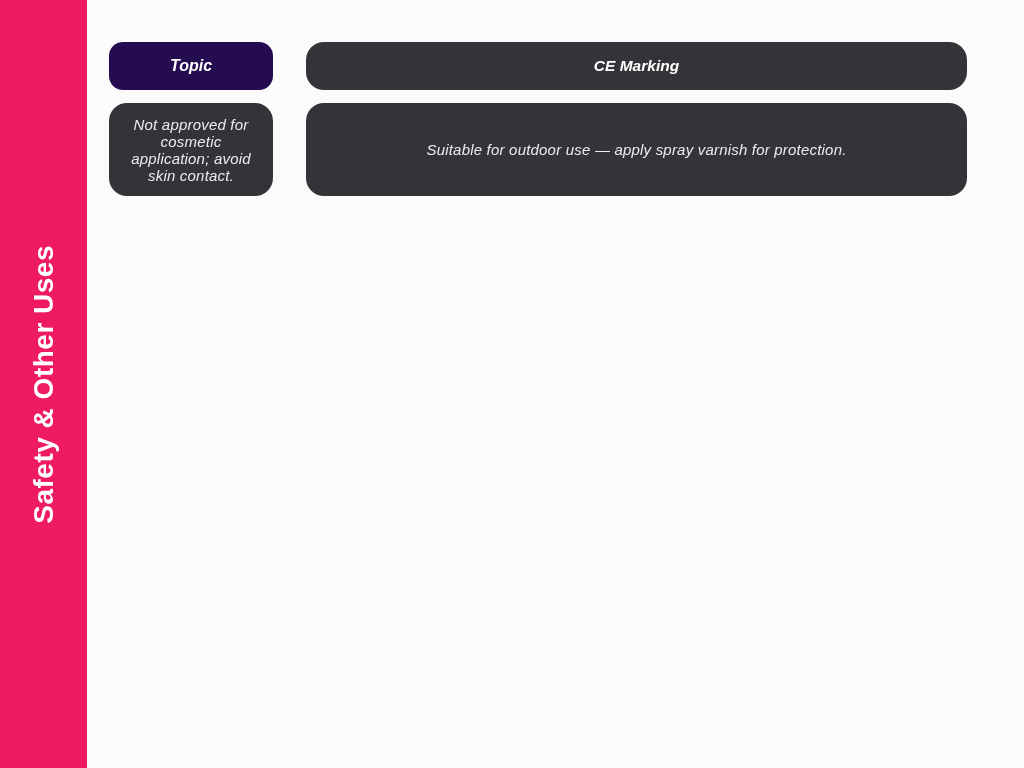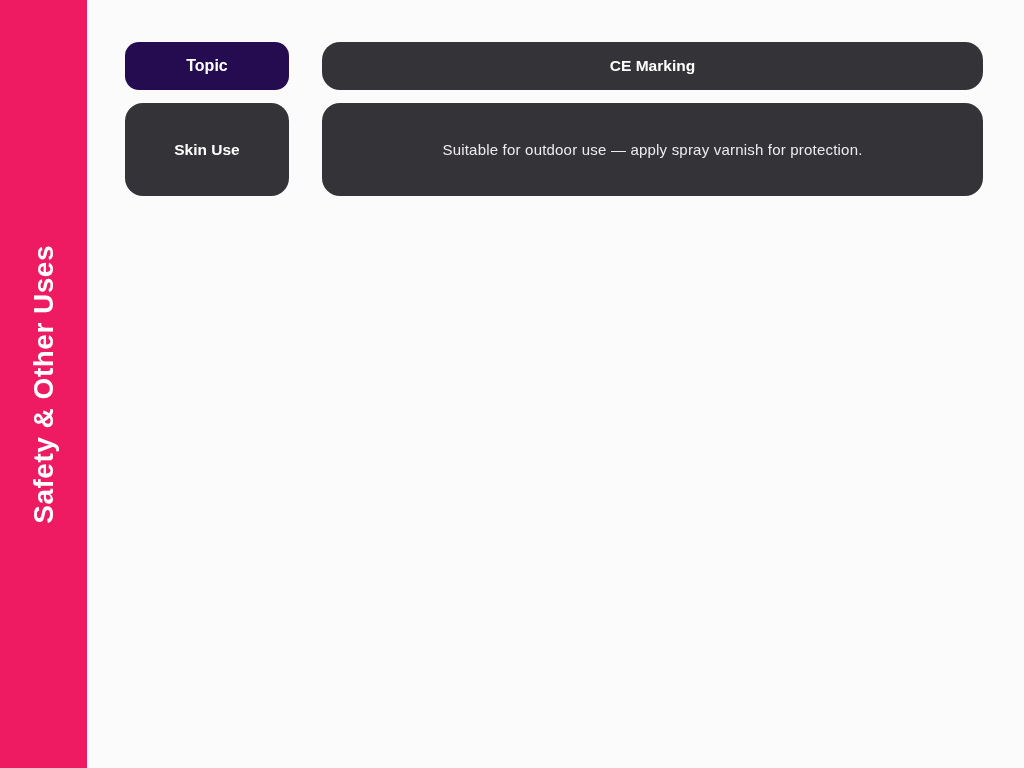--- a/index.html
+++ b/index.html
@@ -27,26 +27,27 @@
     color: #FFFFFF;
     font-size: 28px;
     font-weight: bold;
     letter-spacing: 0.5px;
     white-space: nowrap;
   }
 
   
   .table {
     position: absolute;
-    left: 125px; top: 42px;
+    left: 109px; top: 42px;
     display: grid;
     grid-template-columns: 164px 661px;
     column-gap: 33px;
     grid-template-rows: 48px 93px 92px 93px;
     row-gap: 13px;
+    font-style: italic;
   }
   .cell {
     display: flex;
     align-items: center;
     justify-content: center;
     text-align: center;
     padding: 0 20px;
   }
   .cell.header {
     background: #250C50;
@@ -77,17 +78,17 @@
 <div class="sidebar">
   <div class="sidebar-title">Safety &amp; Other Uses</div>
 </div>
 
 <div class="table">
 
   <div class="cell header">Topic</div>
 
   <div class="cell row topic">CE Marking</div>
 
-  <div class="cell row topic">Skin Use</div>
+  <div class="cell row details">Not approved for cosmetic application; avoid skin contact.</div>
 
   <div class="cell row details">Suitable for outdoor use — apply spray varnish for protection.</div>
 
 </div>
 
 </body></html>

